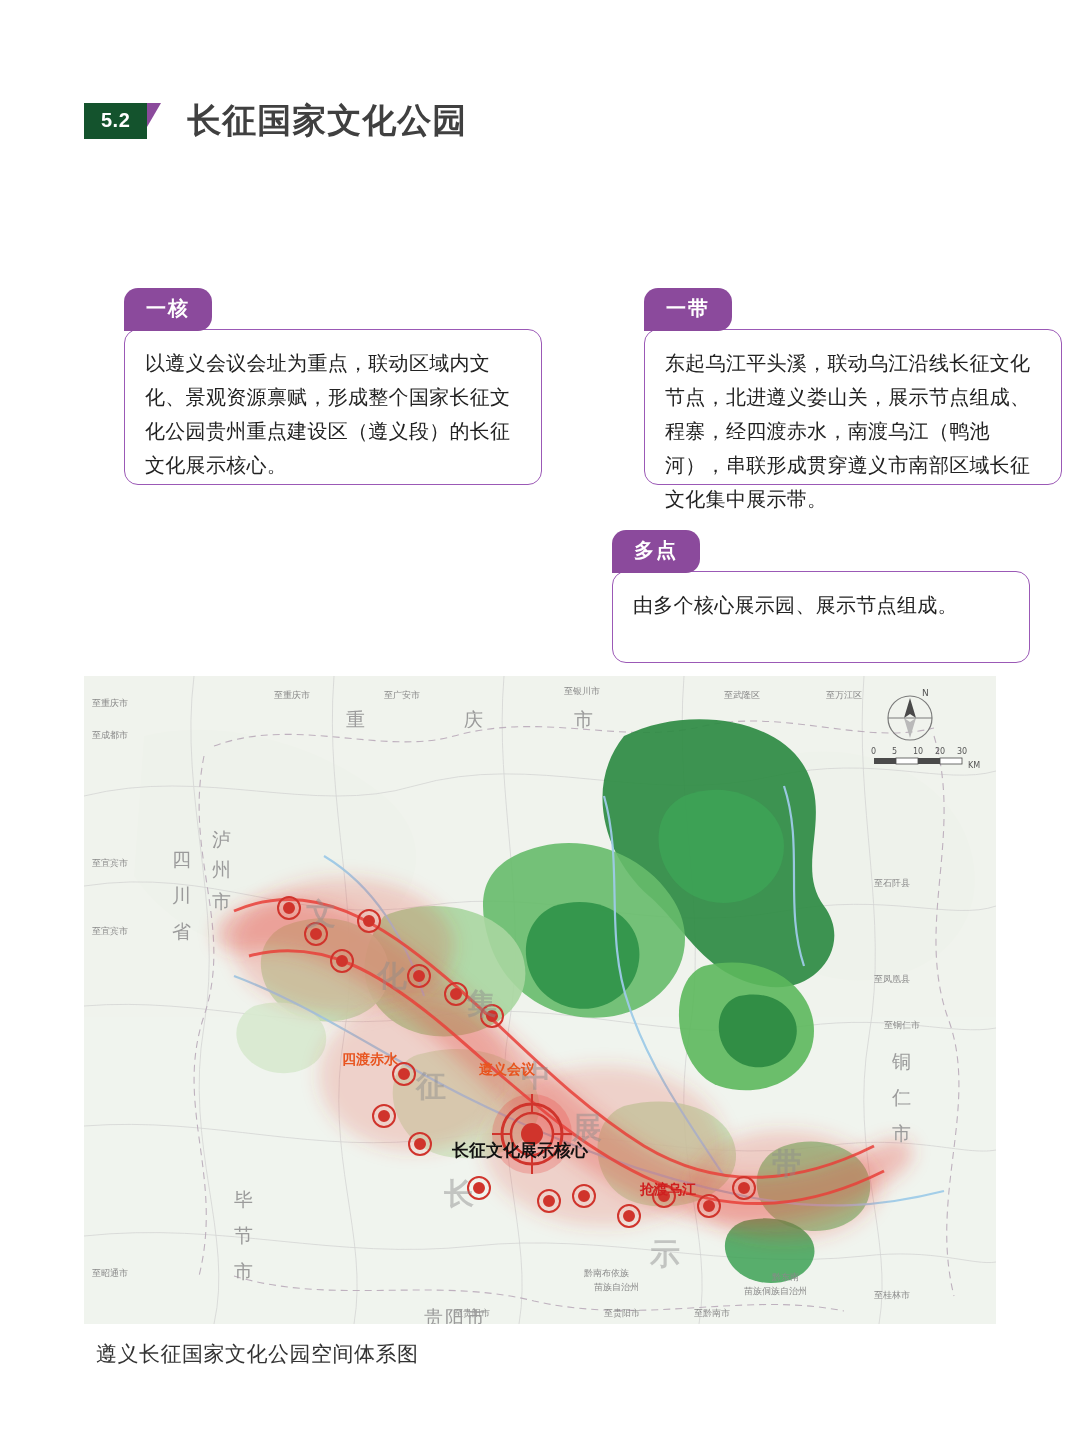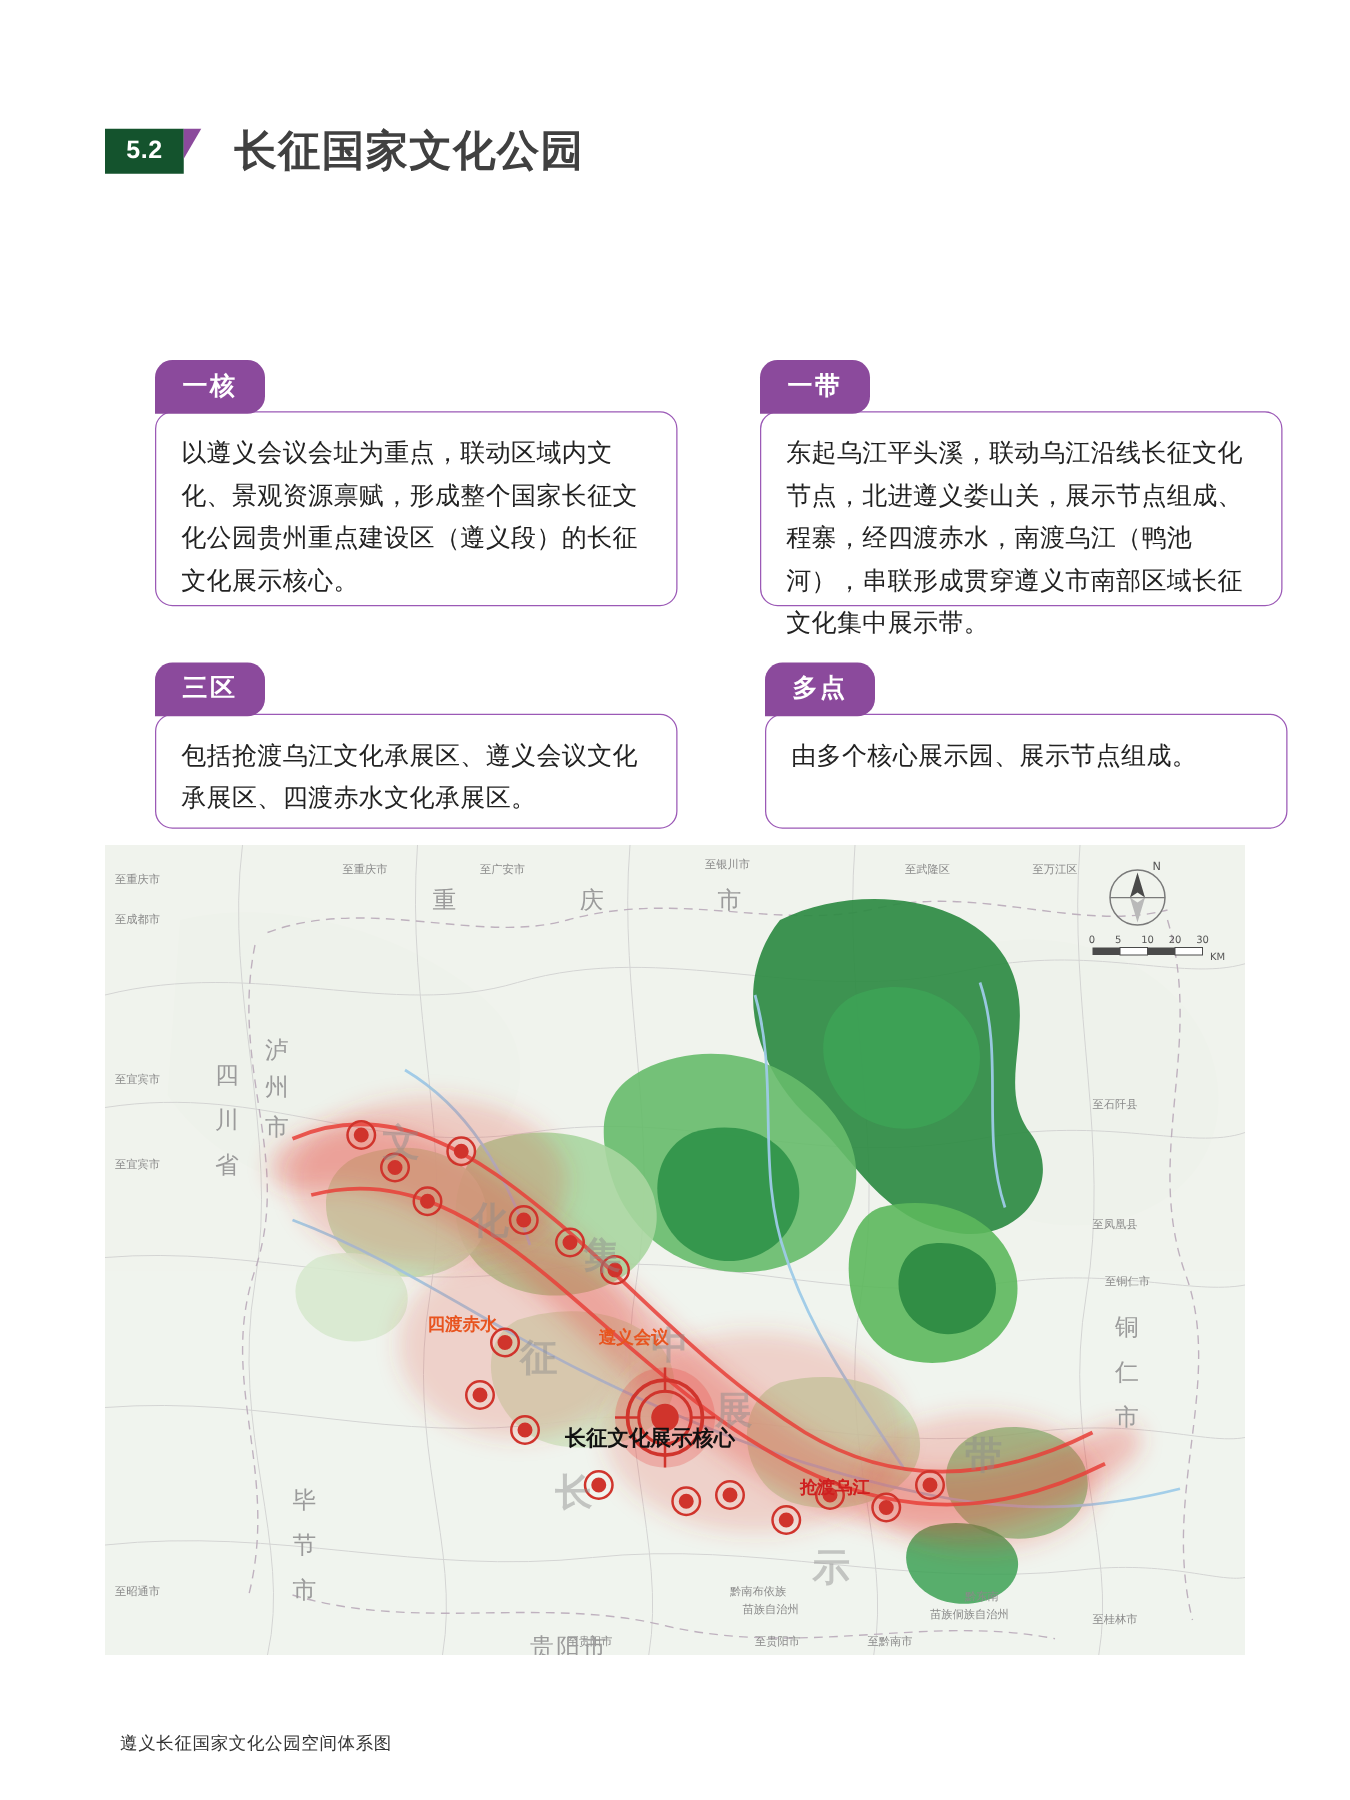--- a/index.html
+++ b/index.html
@@ -98,21 +98,21 @@
     margin-top: -2px;
     padding: 16px 20px 16px 20px;
     font-size: 20px;
     line-height: 34px;
     color: #222;
     box-sizing: border-box;
     letter-spacing: 0.3px;
   }
 
   #card-yihe  { left: 88px;  top: 288px; width: 418px; }
-  #card-yidai { left: 572px; top: 288px; width: 418px; }
+  #card-yidai { left: 608px; top: 288px; width: 418px; }
   #card-sanqu { left: 88px;  top: 530px; width: 418px; }
   #card-duodian { left: 576px; top: 530px; width: 418px; }
 
   #card-yihe .card-body  { height: 156px; }
   #card-yidai .card-body { height: 156px; }
   #card-sanqu .card-body  { height: 92px; }
   #card-duodian .card-body { height: 92px; }
 
   
   .map-wrap {
@@ -122,24 +122,23 @@
     width: 912px;
     height: 648px;
     overflow: hidden;
     background: #eef2ea;
   }
   .map-svg { display: block; }
   .map-caption {
     position: absolute;
     left: 96px;
     top: 1340px;
-    font-size: 14px;
+    font-size: 21px;
     color: #333;
     letter-spacing: 0.5px;
-    margin-top: 46px;
   }
 </style>
 </head>
 <body>
 
 <div class="page">
 
   <div class="header">
     <div class="sec-num-wrap">
       <div class="sec-num">5.2</div>
@@ -152,24 +151,20 @@
   <div class="card" id="card-yihe">
     <div class="card-tag">一核</div>
     <div class="card-body">以遵义会议会址为重点，联动区域内文化、景观资源禀赋，形成整个国家长征文化公园贵州重点建设区（遵义段）的长征文化展示核心。</div>
   </div>
 
   <div class="card" id="card-yidai">
     <div class="card-tag">一带</div>
     <div class="card-body">东起乌江平头溪，联动乌江沿线长征文化节点，北进遵义娄山关，展示节点组成、程寨，经四渡赤水，南渡乌江（鸭池河），串联形成贯穿遵义市南部区域长征文化集中展示带。</div>
   </div>
 
-  <div class="card" id="card-sanqu">
-    <div class="card-tag">三区</div>
-    <div class="card-body">包括抢渡乌江文化承展区、遵义会议文化承展区、四渡赤水文化承展区。</div>
-  </div>
 
   <div class="card" id="card-duodian">
     <div class="card-tag">多点</div>
     <div class="card-body">由多个核心展示园、展示节点组成。</div>
   </div>
 
   <div class="map-wrap">
     <svg class="map-svg" width="912" height="648" viewBox="0 0 912 648">
       <defs>
         <radialGradient id="beltGlow" cx="50%" cy="50%" r="50%">

